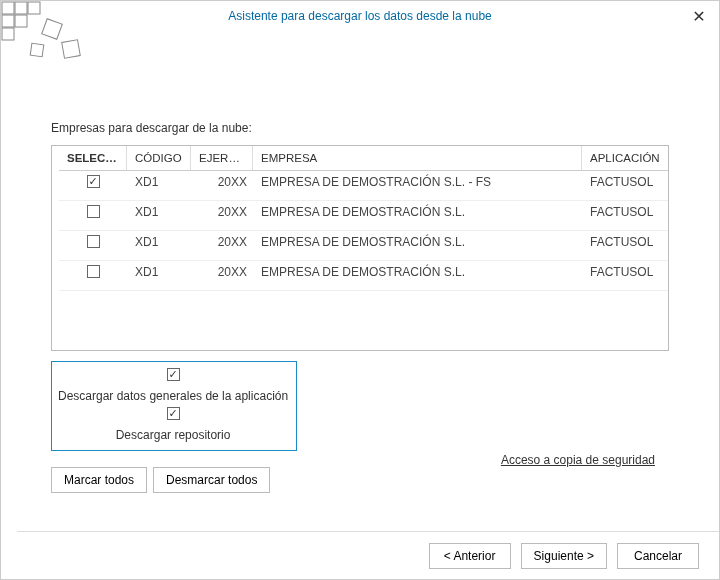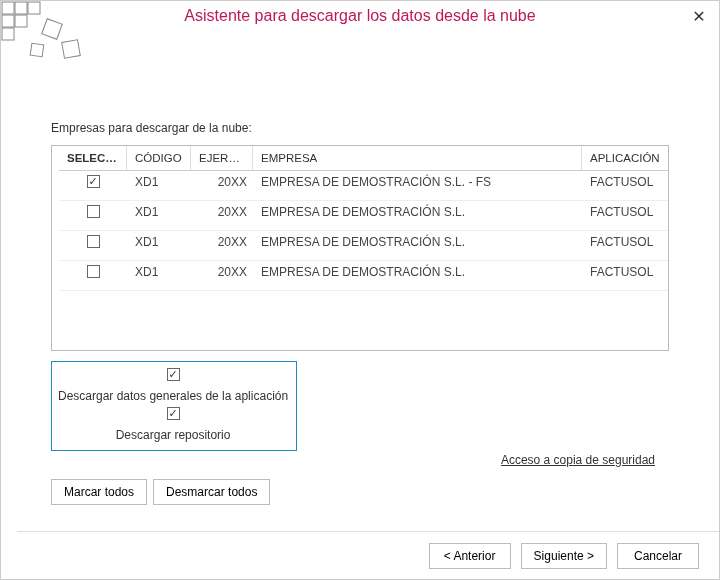--- a/index.html
+++ b/index.html
@@ -1,19 +1,19 @@
 <!DOCTYPE html>
 <html><head>
 <meta charset="utf-8">
 <style>
   * { box-sizing: border-box; margin: 0; padding: 0; }
   html, body { width: 720px; height: 580px; font-family: "Segoe UI", Tahoma, sans-serif; font-size: 12px; color: #333; background: #fff; overflow: hidden; }
   .window { width: 720px; height: 580px; border: 1px solid #ccc; position: relative; display: flex; flex-direction: column; }
   .titlebar { height: 30px; display: flex; align-items: center; justify-content: center; position: relative; }
-  .titlebar .title { font-size: 16px; color: #be185d; }
+  .titlebar .title { font-size: 12px; color: #0369a1; }
   .close-btn { position: absolute; right: 8px; top: 4px; font-size: 16px; color: #333; cursor: pointer; width: 24px; height: 24px; text-align: center; line-height: 24px; }
   .logo-area { position: absolute; left: 0; top: 0; width: 90px; height: 70px; }
   .logo-area svg { width: 90px; height: 70px; }
   .content { padding: 90px 50px 0 50px; flex: 1; display: flex; flex-direction: column; }
   .section-label { font-size: 12px; color: #333; margin-bottom: 10px; }
   .table-wrap { border: 1px solid #bbb; height: 206px; display: flex; flex-direction: column; padding-left: 7px; }
   .table-head { display: flex; border-bottom: 1px solid #ccc; background: #fff; }
   .table-body { flex: 1; overflow-y: scroll; }
   .th { padding: 6px 8px; font-size: 11.5px; color: #333; border-right: 1px solid #ddd; white-space: nowrap; overflow: hidden; text-overflow: ellipsis; }
   .th.sel { width: 68px; font-weight: bold; }
@@ -25,21 +25,21 @@
   .td { padding: 4px 8px; font-size: 12px; color: #444; white-space: nowrap; overflow: hidden; }
   .td.sel { width: 68px; display: flex; justify-content: center; }
   .td.cod { width: 64px; }
   .td.ejer { width: 62px; text-align: right; padding-right: 6px; }
   .td.emp { flex: 1; }
   .td.app { width: 86px; }
   .chk { width: 13px; height: 13px; border: 1px solid #666; display: inline-flex; align-items: center; justify-content: center; background: #fff; cursor: pointer; }
   .chk.checked::after { content: "✓"; font-size: 11px; line-height: 11px; color: #333; }
   .options-box { border: 1px solid #1b8bc4; display: inline-block; padding: 4px 8px 6px 6px; margin-top: 10px; }
   .opt-row { display: flex; align-items: center; gap: 8px; padding: 2px 0; flex-direction: column; }
-  .bottom-row { display: flex; align-items: flex-start; margin-top: 28px; gap: 6px; position: relative; }
+  .bottom-row { display: flex; align-items: flex-start; margin-top: 16px; gap: 6px; position: relative; }
   .btn { border: 1px solid #bbb; background: #fff; padding: 5px 12px; font-size: 12px; cursor: pointer; }
   .backup-link { position: absolute; right: 64px; top: 452px; font-size: 12px; color: #333; text-decoration: underline; cursor: pointer; }
   .footer { border-top: 1px solid #ddd; height: 48px; display: flex; align-items: center; justify-content: flex-end; gap: 10px; padding: 0 20px; background: #fff; margin-left: 16px; }
   .footer .btn { min-width: 82px; text-align: center; }
   
   .table-body::-webkit-scrollbar { width: 16px; }
   .table-body::-webkit-scrollbar-track { background: #f0f0f0; }
   .table-body::-webkit-scrollbar-thumb { background: #c8c8c8; }
 </style>
 </head>

